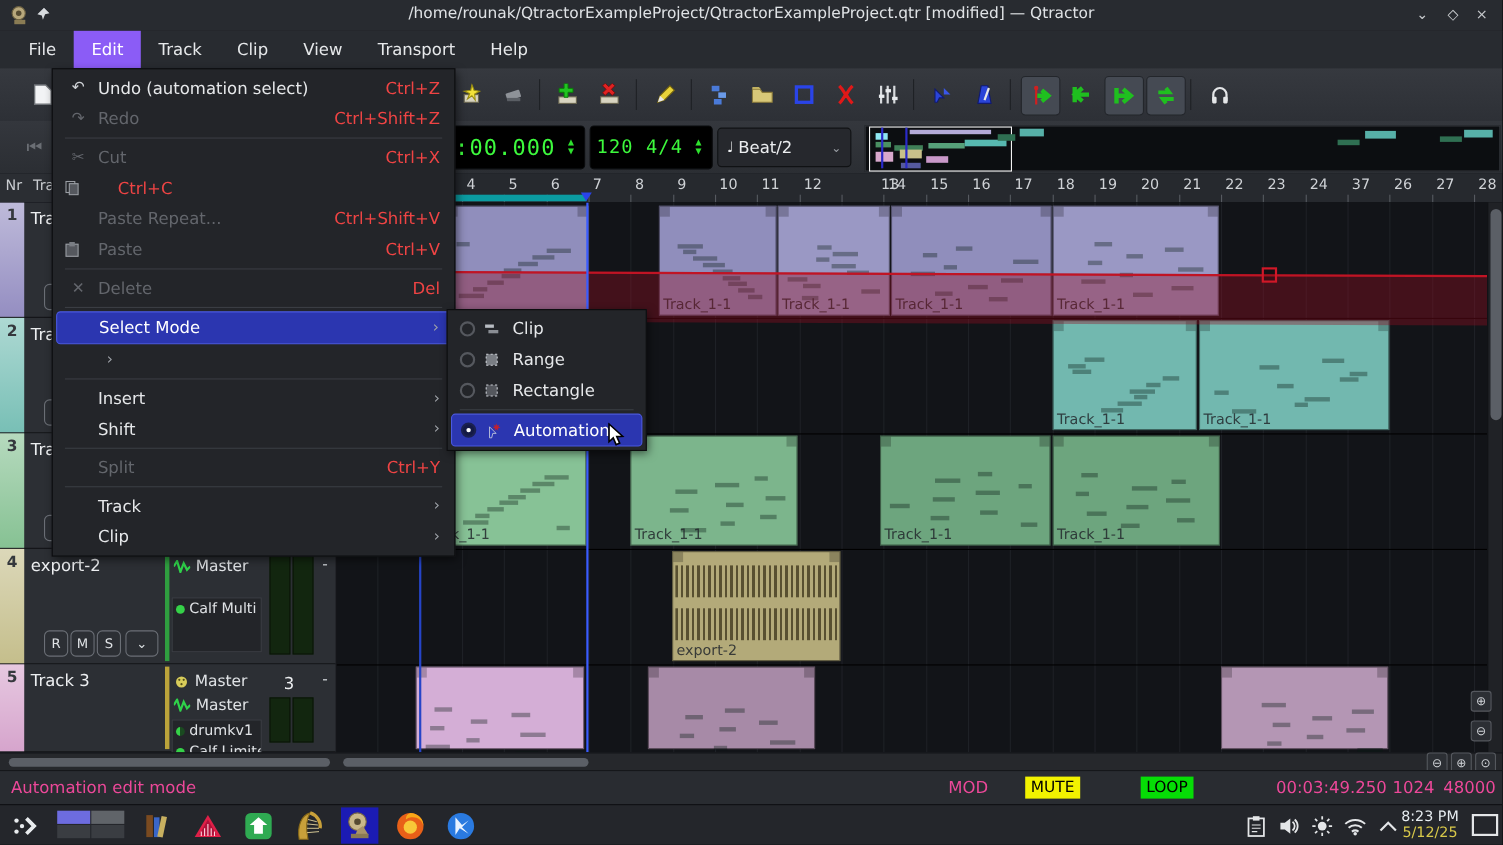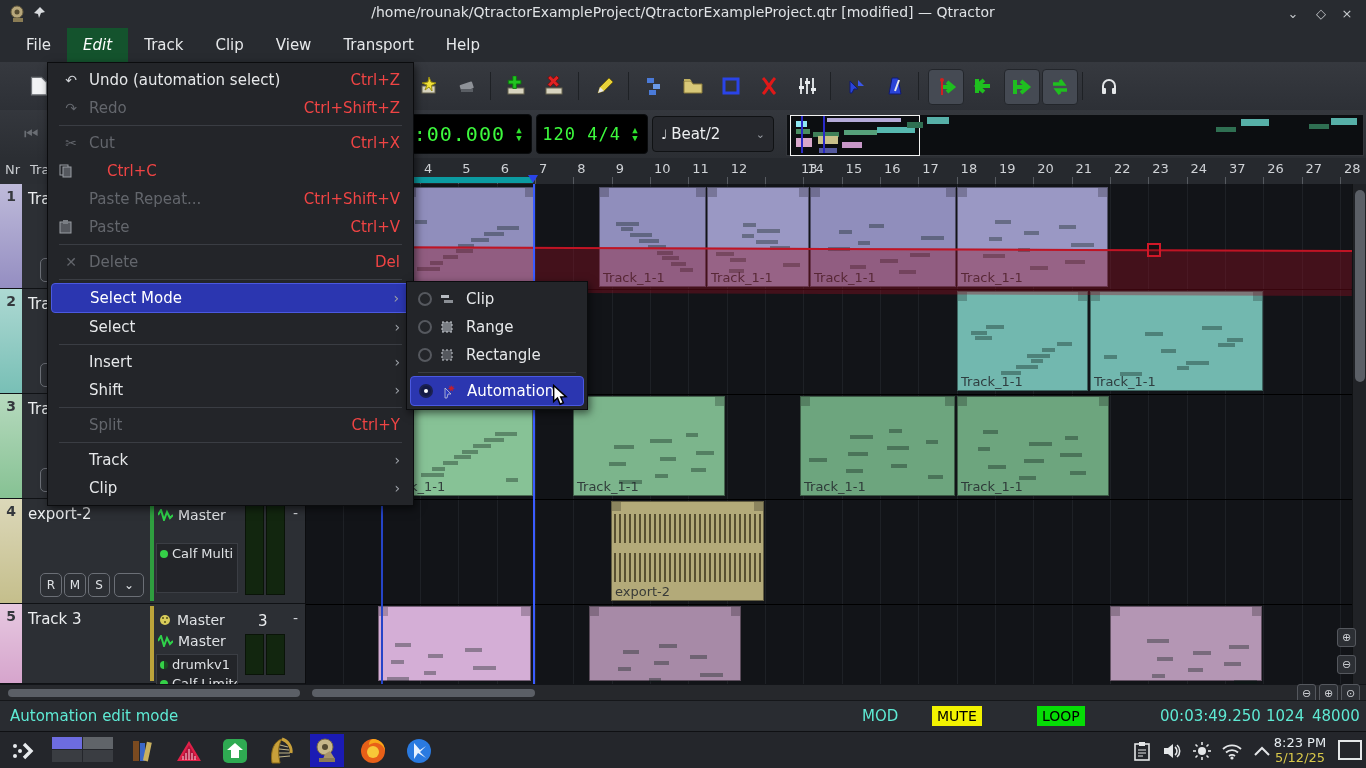--- a/index.html
+++ b/index.html
@@ -7,21 +7,21 @@
         font-family:"DejaVu Sans","Liberation Sans",sans-serif;color:#e6e8ea;
         background:#17191d;font-size:15px;}
   .abs{position:absolute;}
   
   #titlebar{left:0;top:0;width:1366px;height:28px;background:#282b30;border-bottom:1px solid #1b1d21;}
   #title-text{left:0;right:0;top:4px;text-align:center;font-size:14px;color:#dfe2e5;}
   .winbtn{top:5px;width:18px;height:18px;color:#c7cacd;font-size:13px;text-align:center;line-height:18px;}
   
   #menubar{left:0;top:28px;width:1366px;height:34px;background:#282b30;display:flex;align-items:stretch;padding-left:10px;}
   .mb-item{padding:0 16px;display:flex;align-items:center;color:#e6e8ea;}
-  .mb-item.active{background:#14532d;color:#fff;font-style:italic;}
+  .mb-item.active{background:#8b5cf6;color:#fff;}
   
   #toolbar{left:0;top:62px;width:1366px;height:48px;background:linear-gradient(#36393f,#2d3036);border-bottom:1px solid #1b1d21;}
   .tbtn{top:7px;width:34px;height:34px;border-radius:4px;display:flex;align-items:center;justify-content:center;font-size:19px;}
   .tbtn.pressed{background:#454a53;border:1px solid #23262b;}
   .tsep{top:10px;width:1px;height:28px;background:#1e2125;}
   
   #transport{left:0;top:110px;width:1366px;height:48px;background:linear-gradient(#34373d,#2b2e33);border-bottom:1px solid #131519;}
   .lcd{top:4px;height:38px;background:#000;border:1px solid #0a0c0e;border-radius:4px;
        font-family:"DejaVu Sans Mono","Liberation Mono",monospace;color:#3dfa3d;display:flex;align-items:center;justify-content:flex-end;}
   .lcd .val{font-size:20px;letter-spacing:1px;}
@@ -71,21 +71,21 @@
   
   #vscroll{left:1352px;top:184px;width:14px;height:500px;background:#202226;border-left:1px solid #101214;}
   #vhandle{left:2px;width:10px;border-radius:5px;background:#5b5f66;}
   #hscroll{left:0;top:684px;width:1366px;height:16px;background:#26282c;border-top:1px solid #131519;}
   .hhandle{top:4px;height:8px;border-radius:4px;background:#5b5f66;}
   .zoombtn{width:17px;height:17px;border:1px solid #55585e;border-radius:3px;background:#2c2f34;color:#cfd2d6;
        font-size:11px;display:flex;align-items:center;justify-content:center;}
   
   #statusbar{left:0;top:700px;width:1366px;height:31px;background:#292c31;border-top:1px solid #15171a;}
   .sb-badge{top:5px;height:20px;padding:0 5px;font-size:14px;color:#000;display:flex;align-items:center;}
-  .sb-text{top:6px;font-size:15px;color:#5eead4;}
+  .sb-text{top:6px;font-size:15px;color:#ec4899;}
   
   #taskbar{left:0;top:731px;width:1366px;height:37px;background:#24262b;border-top:1px solid #0f1013;}
   .task{top:2px;width:34px;height:33px;display:flex;align-items:center;justify-content:center;}
   .task.active{background:#1b1bb4;}
   #pager{display:grid;grid-template-columns:30px 30px;grid-template-rows:12px 12px;gap:1px;}
   #pager div{background:#3a3d42;} #pager div.cur{background:#6d6ce0;} #pager div.alt{background:#606469;}
   #clock{top:3px;text-align:center;font-size:13px;line-height:15px;color:#e8eef2;}
   
   .menu{background:#232529;border:1px solid #0b0c0e;box-shadow:2px 3px 8px rgba(0,0,0,.55);z-index:50;}
   .menu-item{position:relative;height:28px;display:flex;align-items:center;padding:0 10px 0 8px;}
@@ -867,21 +867,20 @@
         <span class="mi-short">Del</span>
       </div>
       <div class="menu-sep"></div>
       <div class="menu-item hl">
         <span class="mi-icon"></span>
         <span class="mi-label">Select Mode</span>
         <span class="mi-arrow">›</span>
       </div>
       <div class="menu-item">
         <span class="mi-icon"></span>
-        <span class="mi-label">Select</span>
         <span class="mi-arrow">›</span>
       </div>
       <div class="menu-sep"></div>
       <div class="menu-item">
         <span class="mi-icon"></span>
         <span class="mi-label">Insert</span>
         <span class="mi-arrow">›</span>
       </div>
       <div class="menu-item">
         <span class="mi-icon"></span>

